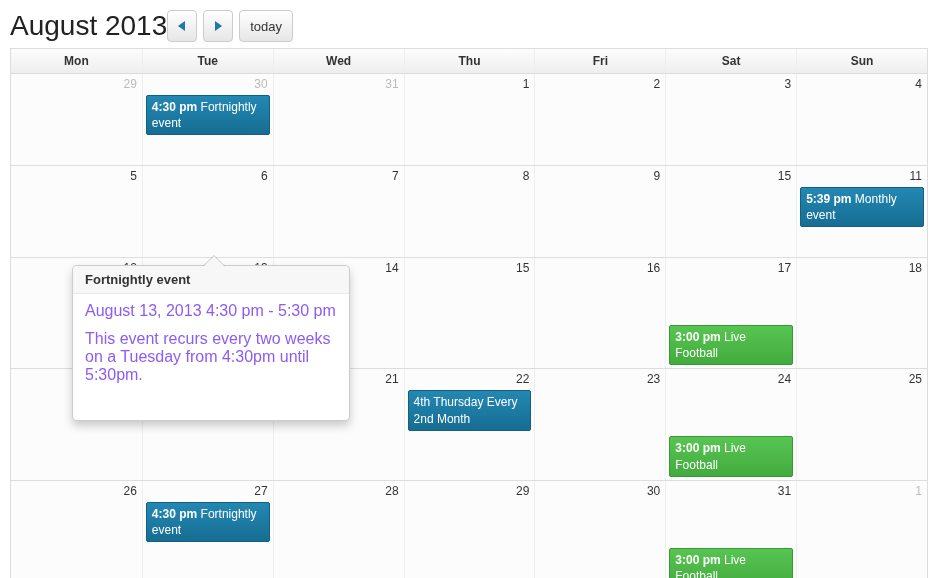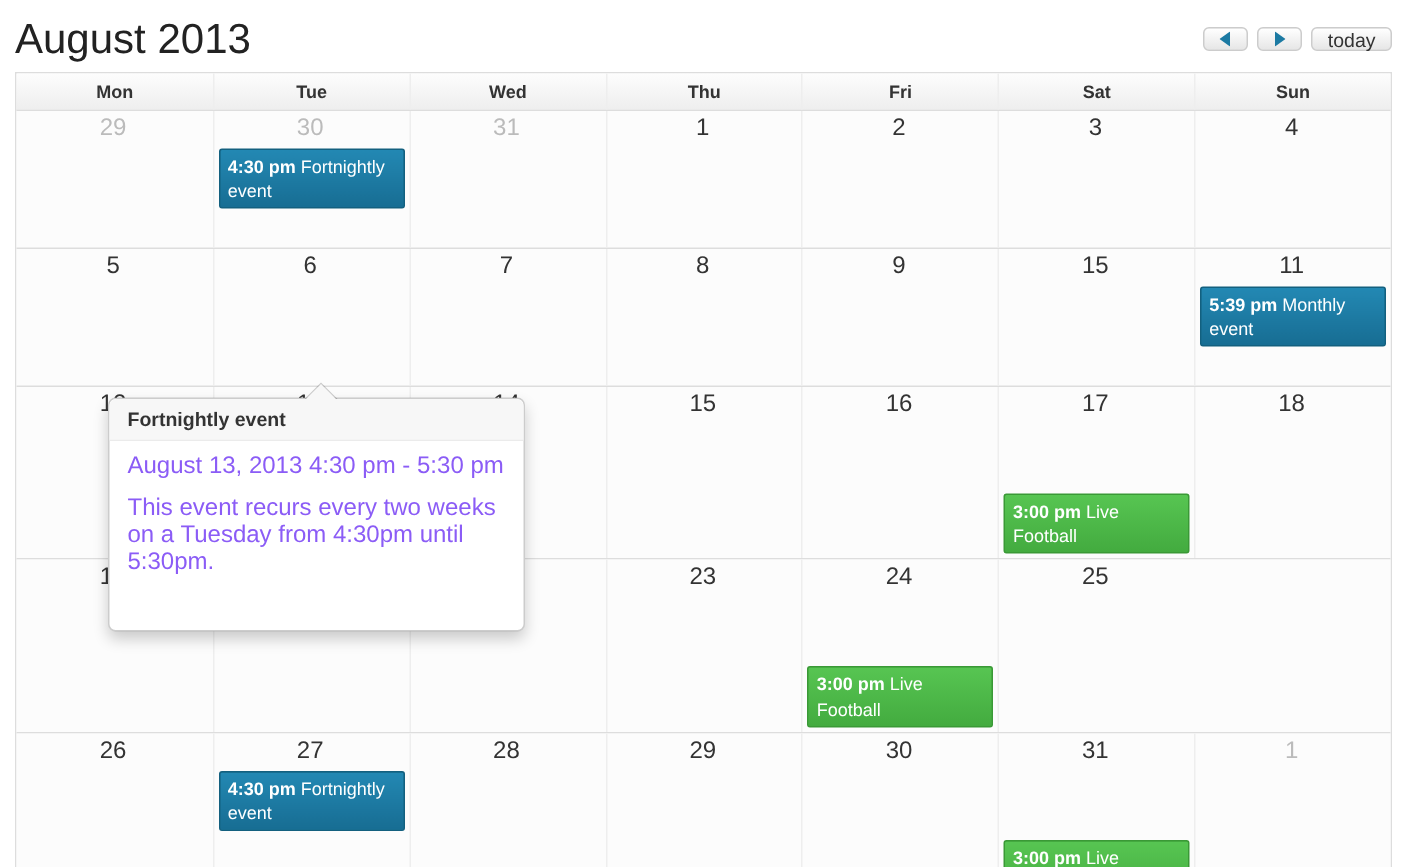--- a/index.html
+++ b/index.html
@@ -7,37 +7,36 @@
     margin: 0;
     padding: 10px;
     font-family: "Helvetica Neue", Helvetica, Arial, sans-serif;
     background: #fff;
     color: #333;
     font-size: 14px;
   }
   .cal-header {
     display: flex;
     align-items: center;
-    justify-content: space-between;
     margin-bottom: 6px;
   }
   .cal-title {
     font-size: 28px;
     font-weight: 400;
     color: #222;
   }
   .cal-nav {
     display: flex;
     gap: 6px;
   }
   .btn {
     display: inline-flex;
     align-items: center;
     justify-content: center;
-    height: 16px;
+    height: 32px;
     padding: 0 10px;
     border: 1px solid #ccc;
     border-radius: 4px;
     background: #f5f5f5;
     background-image: linear-gradient(#ffffff, #e6e6e6);
     color: #333;
     font-size: 13px;
     cursor: pointer;
     user-select: none;
   }
@@ -73,22 +72,22 @@
     position: relative;
   }
   .week-row:last-child { border-bottom: none; }
   .day-cell {
     border-left: 1px solid #eee;
     padding: 3px;
     position: relative;
   }
   .day-cell:first-child { border-left: none; }
   .day-num {
-    text-align: center;
-    font-size: 16px;
+    text-align: right;
+    font-size: 12px;
     color: #333;
     padding: 0 2px 2px 0;
   }
   .day-num.other { color: #bbb; }
   .event {
     font-size: 12px;
     color: #fff;
     padding: 3px 5px;
     border-radius: 2px;
     margin-top: 2px;
@@ -271,20 +270,24 @@
           <div class="day-cell">
             <div class="day-num">19</div>
           </div>
           <div class="day-cell">
             <div class="day-num">20</div>
           </div>
           <div class="day-cell">
             <div class="day-num">21</div>
           </div>
           <div class="day-cell">
+            <div class="day-num">22</div>
+            <div class="event ev-blue"><span>4th Thursday Every 2nd Month</span></div>
+          </div>
+          <div class="day-cell">
             <div class="day-num">23</div>
           </div>
           <div class="day-cell">
             <div class="day-num">24</div>
             <div class="event ev-green"><span class="time">3:00 pm</span> <span>Live Football</span></div>
           </div>
           <div class="day-cell">
             <div class="day-num">25</div>
           </div>
         </div>

